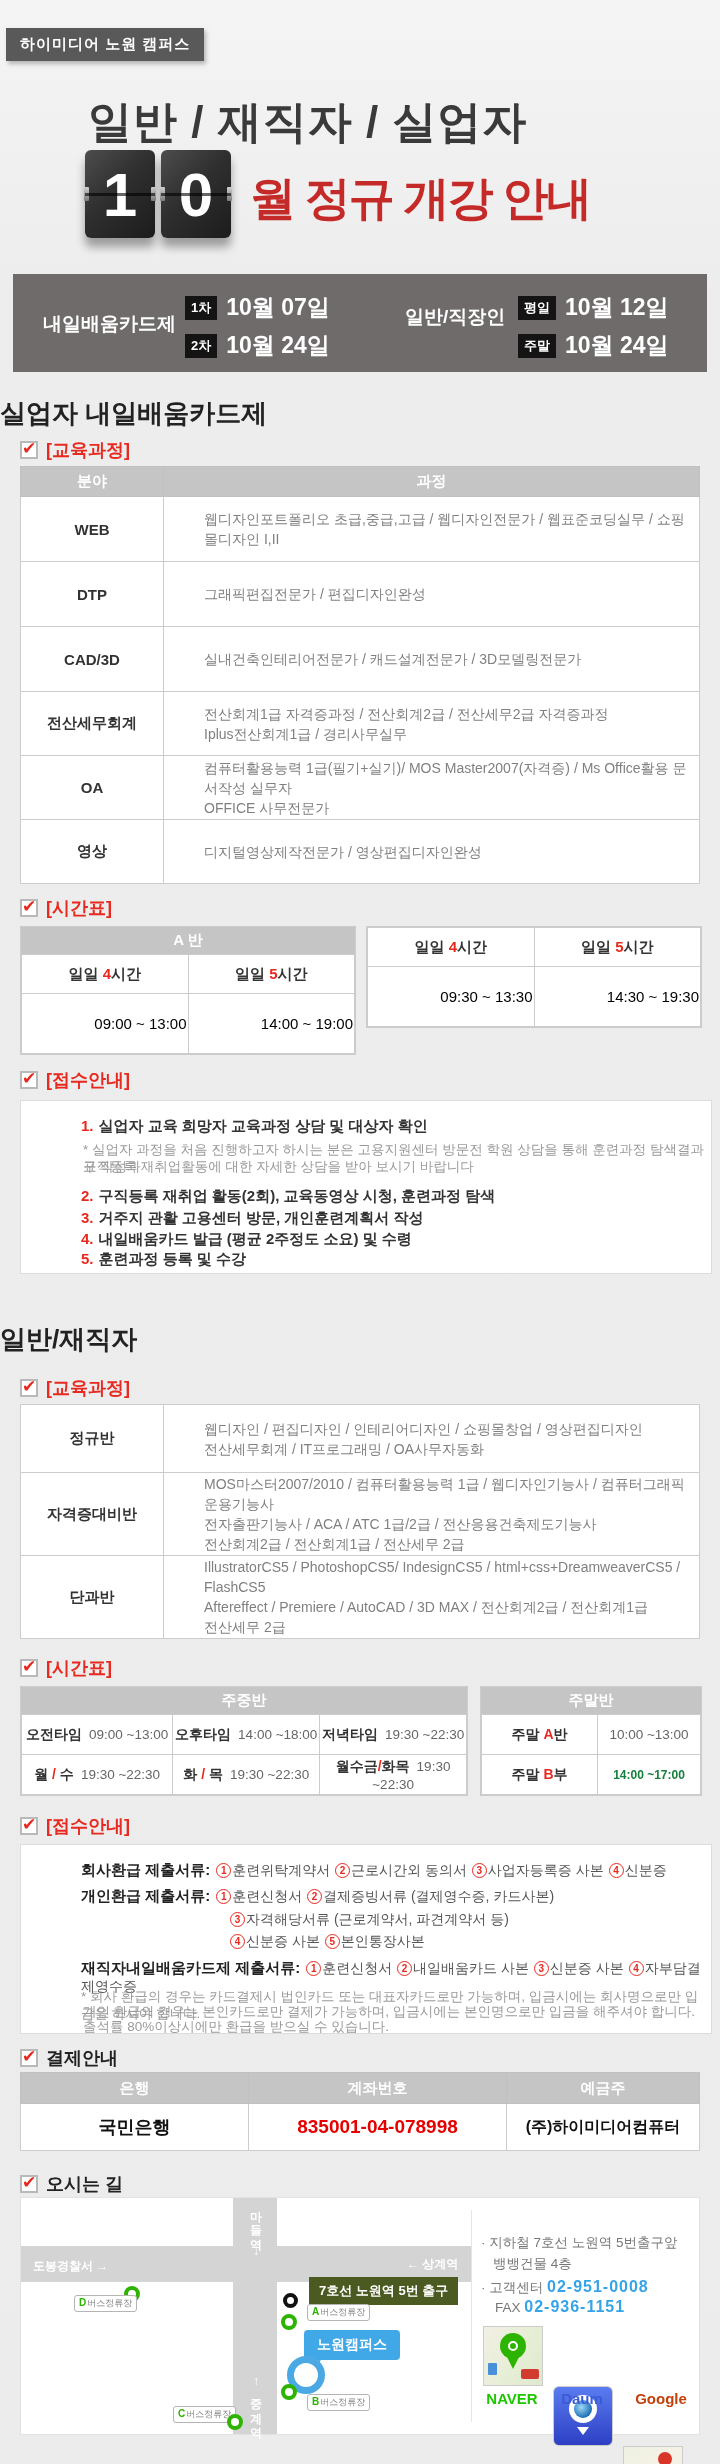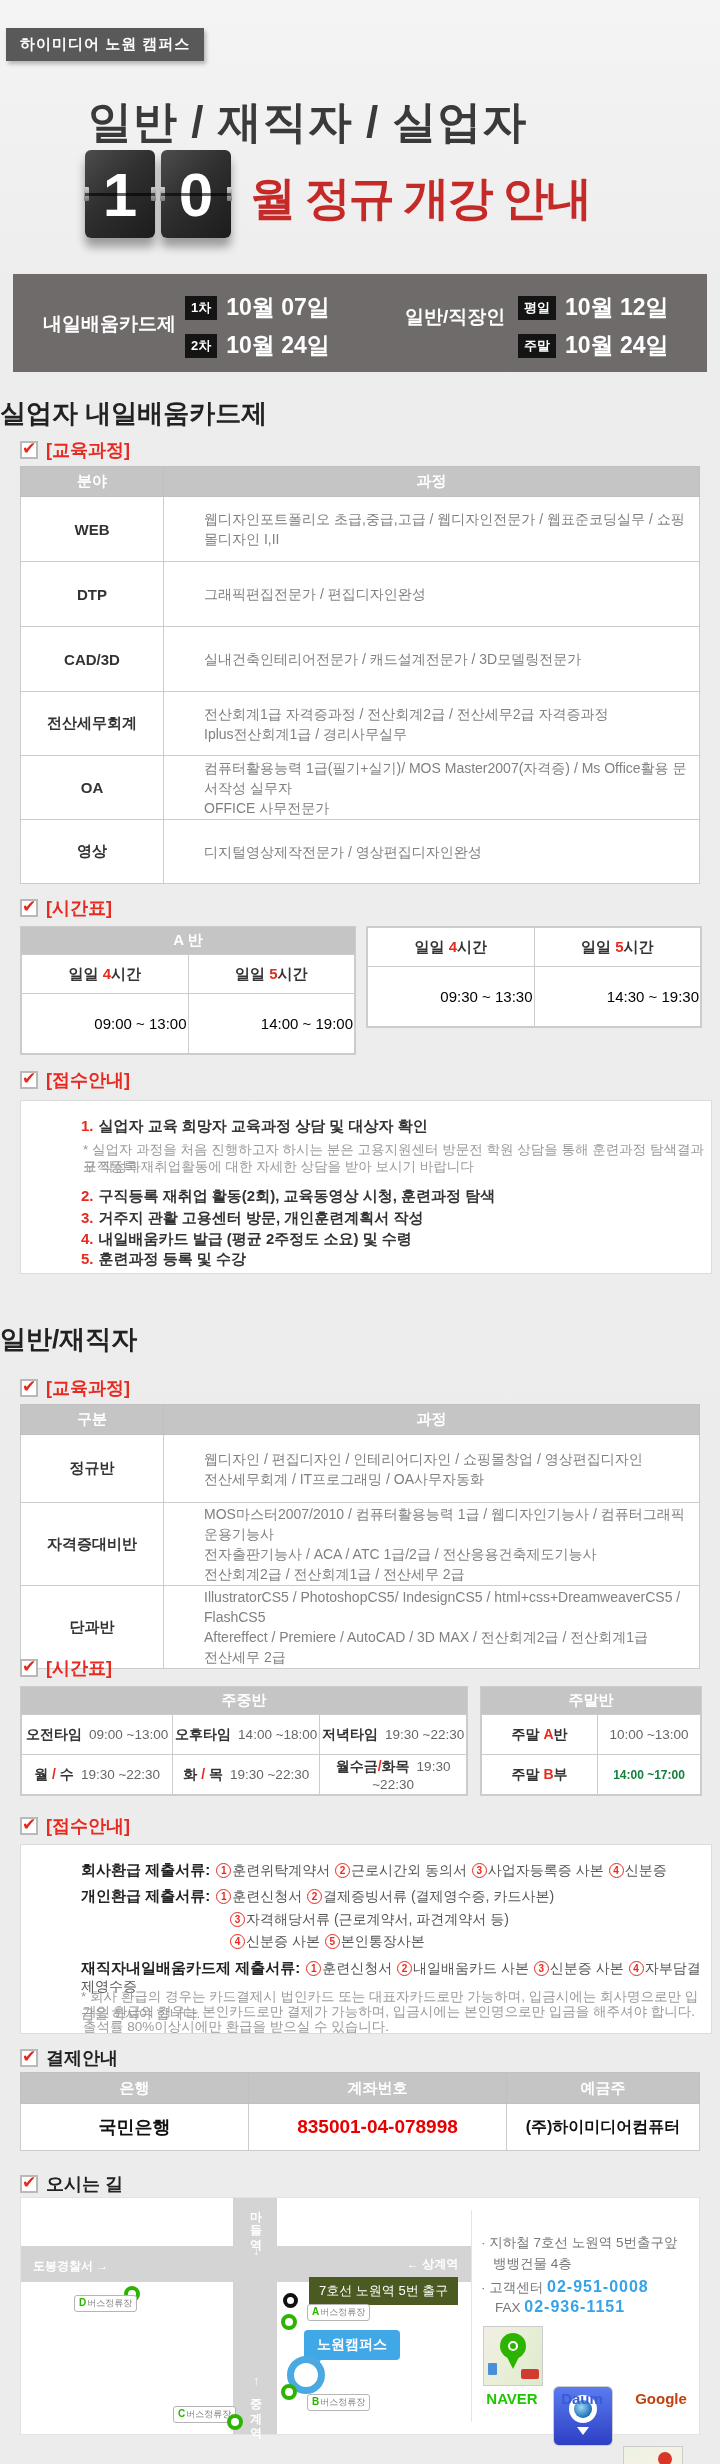--- a/index.html
+++ b/index.html
@@ -60,21 +60,21 @@
   .map-panel{background:#fff;border:1px solid #e2e2e2;}
   .road{background:#d4d4d4;}
   .road-label{color:#fff;font-weight:bold;font-size:12px;white-space:nowrap;}
   .vtext{writing-mode:vertical-rl;text-orientation:upright;letter-spacing:2px;}
   .ring{border-radius:50%;background:#fff;}
   .ring.green{width:8px;height:8px;border:4px solid #2db400;}
   .ring.black{width:7px;height:7px;border:4px solid #111;}
   .ring.blue{width:24px;height:24px;border:7px solid #4aa9e2;}
   .busstop{background:#fff;border:1px solid #b5b5b5;border-radius:3px;padding:1px 4px;font-size:9px;color:#888;white-space:nowrap;}
   .busstop b{font-size:10px;color:#2db400;margin-right:1px;}
-  .exit-badge{background:#4b5a20;color:#fff;font-size:13px;font-weight:normal;padding:5px 10px;white-space:nowrap;}
+  .exit-badge{background:#4b5a20;color:#fff;font-size:13px;font-weight:bold;padding:5px 10px;white-space:nowrap;}
   .bubble{background:#41a8e8;color:#fff;font-size:14px;font-weight:bold;padding:6px 13px;border-radius:4px;white-space:nowrap;}
   .bubble:after{content:"";position:absolute;left:12px;bottom:-9px;border:6px solid transparent;border-top:10px solid #41a8e8;border-left-width:3px;border-right-width:6px;}
   .divider{background:#e5e5e5;}
   .info-line{font-size:13.5px;color:#777;white-space:nowrap;}
   .phone{color:#35a3e8;font-weight:bold;font-size:16px;letter-spacing:1px;}
   .picon{width:58px;height:58px;border:1px solid #ccc;position:relative;overflow:hidden;}
   .pname{width:60px;text-align:center;font-weight:bold;font-size:15px;}
   .naver-bg{background:linear-gradient(120deg,#f2efe4 0%,#e7eed6 55%,#dfe9cf 100%);}
   .npin{position:absolute;left:16px;top:6px;width:26px;height:26px;border-radius:50%;background:#2db400;}
   .npin:before{content:"";position:absolute;left:8px;top:8px;width:10px;height:10px;border-radius:50%;border:2px solid #fff;box-sizing:border-box;}
@@ -232,24 +232,20 @@
     <div class="abs step" style="top:149px;left:60px"><span class="no">5.</span><span>훈련과정 등록 및 수강</span></div>
   </div>
 
   <div class="abs sec-title" style="top:1322px;left:0">일반/재직자</div>
   <div class="abs chk-label" style="top:1376px;left:20px">
     <span class="chk">✔</span>
     <span class="lbl">[교육과정]</span>
   </div>
   <table class="course abs" style="top:1404px;left:20px;width:680px">
     <tbody>
-        <tr>
-      <th style="width:140px">구분</th>
-      <th>과정</th>
-    </tr>
     <tr style="height:68px">
           <td class="f">정규반</td>
           <td class="c">
             <div>웹디자인 / 편집디자인 / 인테리어디자인 / 쇼핑몰창업 / 영상편집디자인</div>
             <div>전산세무회계 / IT프로그래밍 / OA사무자동화</div>
           </td>
         </tr>
     <tr style="height:73px">
           <td class="f">자격증대비반</td>
           <td class="c">

